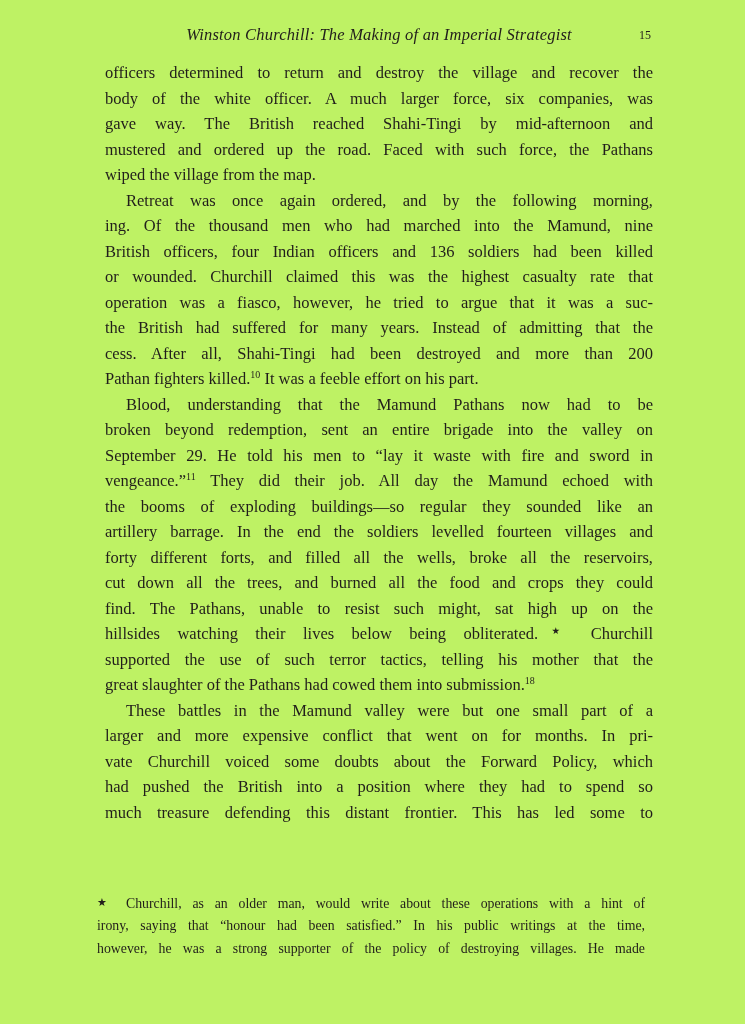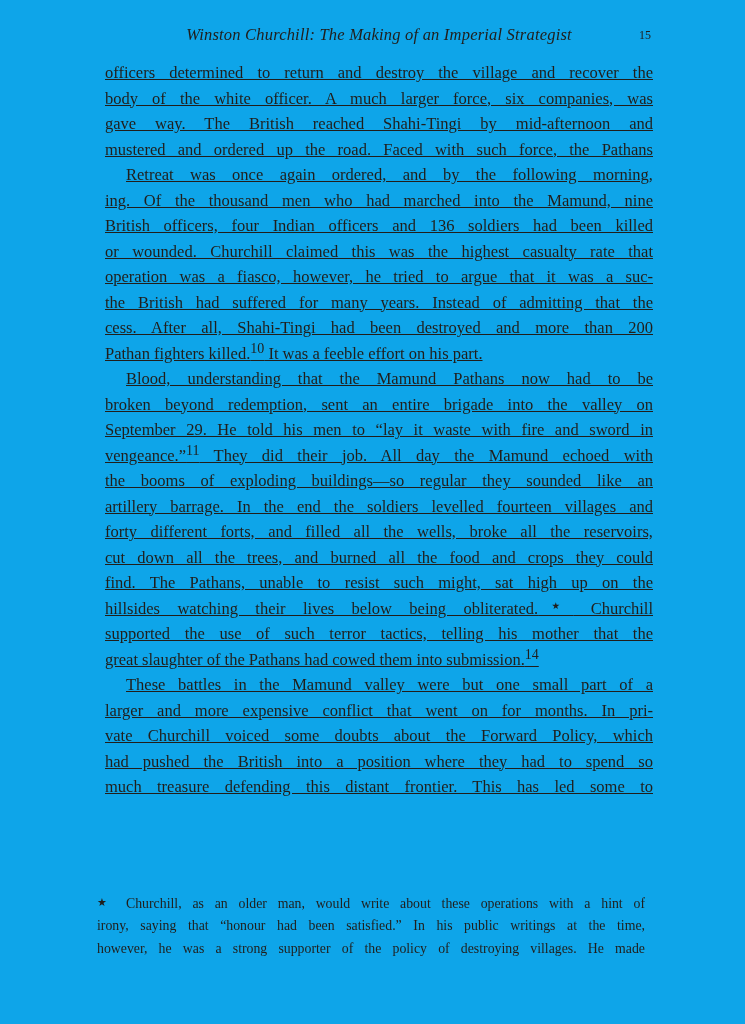--- a/index.html
+++ b/index.html
@@ -38,34 +38,34 @@
     font-style: normal;
     font-size: 12px;
     line-height: 26px;
   }
   .body-text {
     position: absolute;
     top: 60px;
     left: 105px;
     width: 548px;
   }
-  .para { margin: 0; padding: 0; text-decoration: underline; }
+  .para { margin: 0; padding: 0; }
   .line {
     height: 25.5px;
     line-height: 25.5px;
     font-size: 16.5px;
     text-align: justify;
     text-align-last: justify;
     overflow: hidden;
     white-space: normal;
   }
   .line.last { text-align-last: left; }
   .line.indent { text-indent: 21px; }
   .sup {
-    font-size: 14px;
+    font-size: 10px;
     line-height: 0;
     vertical-align: 6px;
   }
   .star {
     font-size: 9.5px;
     line-height: 0;
     vertical-align: 5px;
   }
   .footnote {
     position: absolute;
@@ -81,32 +81,33 @@
   .fnstar {
     font-size: 11px;
     vertical-align: 1.5px;
     padding-right: 1px;
   }
   .italic { font-style: italic; }
 </style>
 </head>
 <body>
 
-<div class="page" style="background: #0ea5e9; color: rgb(33, 30, 27);">
+<div class="page" style="background: #bef264; color: rgb(33, 30, 27);">
   <div class="running-header">
     <div class="header-title">Winston Churchill: The Making of an Imperial Strategist</div>
     <div class="page-number">15</div>
   </div>
 
   <div class="body-text">
       <div class="para">
         <div class="line"><span>officers determined to return and destroy the village and recover the</span></div>
         <div class="line"><span>body of the white officer. A much larger force, six companies, was</span></div>
         <div class="line"><span>gave way. The British reached Shahi-Tingi by mid-afternoon and</span></div>
         <div class="line"><span>mustered and ordered up the road. Faced with such force, the Pathans</span></div>
+        <div class="line last"><span>wiped the village from the map.</span></div>
       </div>
       <div class="para">
         <div class="line indent"><span>Retreat was once again ordered, and by the following morning,</span></div>
         <div class="line"><span>ing. Of the thousand men who had marched into the Mamund, nine</span></div>
         <div class="line"><span>British officers, four Indian officers and 136 soldiers had been killed</span></div>
         <div class="line"><span>or wounded. Churchill claimed this was the highest casualty rate that</span></div>
         <div class="line"><span>operation was a fiasco, however, he tried to argue that it was a suc-</span></div>
         <div class="line"><span>the British had suffered for many years. Instead of admitting that the</span></div>
         <div class="line"><span>cess. After all, Shahi-Tingi had been destroyed and more than 200</span></div>
         <div class="line last"><span>Pathan fighters killed.</span><span class="sup">10</span><span> It was a feeble effort on his part.</span></div>
@@ -116,21 +117,21 @@
         <div class="line"><span>broken beyond redemption, sent an entire brigade into the valley on</span></div>
         <div class="line"><span>September 29. He told his men to “lay it waste with fire and sword in</span></div>
         <div class="line"><span>vengeance.”</span><span class="sup">11</span><span> They did their job. All day the Mamund echoed with</span></div>
         <div class="line"><span>the booms of exploding buildings—so regular they sounded like an</span></div>
         <div class="line"><span>artillery barrage. In the end the soldiers levelled fourteen villages and</span></div>
         <div class="line"><span>forty different forts, and filled all the wells, broke all the reservoirs,</span></div>
         <div class="line"><span>cut down all the trees, and burned all the food and crops they could</span></div>
         <div class="line"><span>find. The Pathans, unable to resist such might, sat high up on the</span></div>
         <div class="line"><span>hillsides watching their lives below being obliterated.</span><span class="star">★</span><span> Churchill</span></div>
         <div class="line"><span>supported the use of such terror tactics, telling his mother that the</span></div>
-        <div class="line last"><span>great slaughter of the Pathans had cowed them into submission.</span><span class="sup">14</span></div>
+        <div class="line last"><span>great slaughter of the Pathans had cowed them into submission.</span><span class="sup">18</span></div>
       </div>
       <div class="para">
         <div class="line indent"><span>These battles in the Mamund valley were but one small part of a</span></div>
         <div class="line"><span>larger and more expensive conflict that went on for months. In pri-</span></div>
         <div class="line"><span>vate Churchill voiced some doubts about the Forward Policy, which</span></div>
         <div class="line"><span>had pushed the British into a position where they had to spend so</span></div>
         <div class="line"><span>much treasure defending this distant frontier. This has led some to</span></div>
       </div>
     </div>
 

